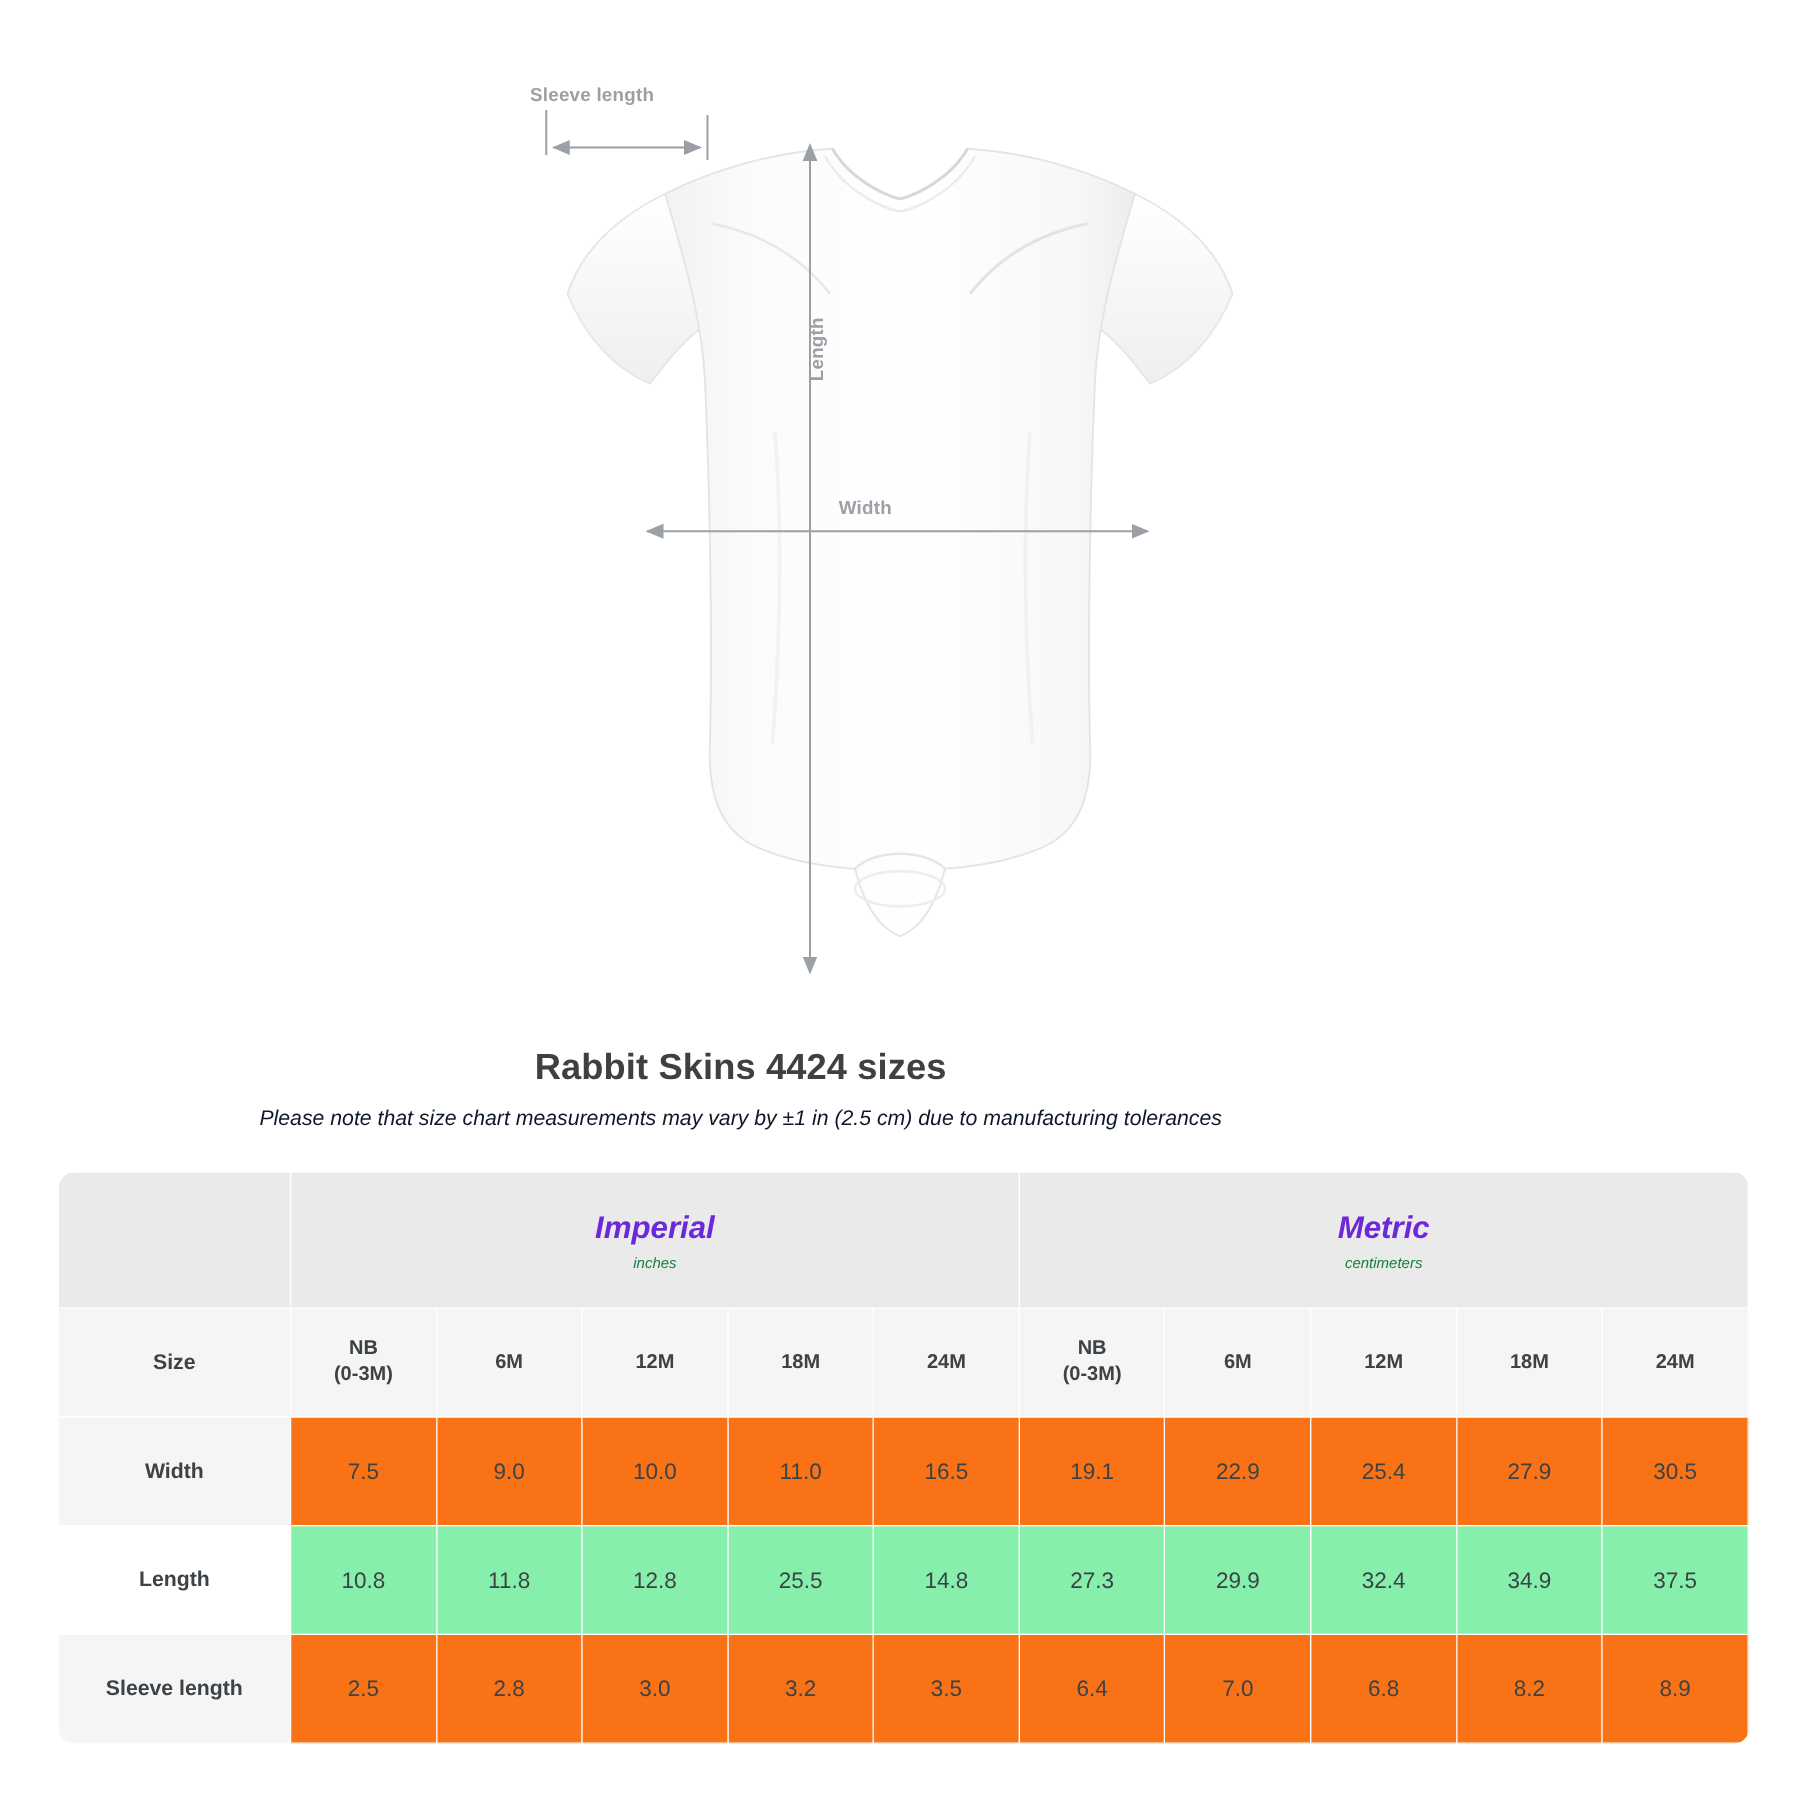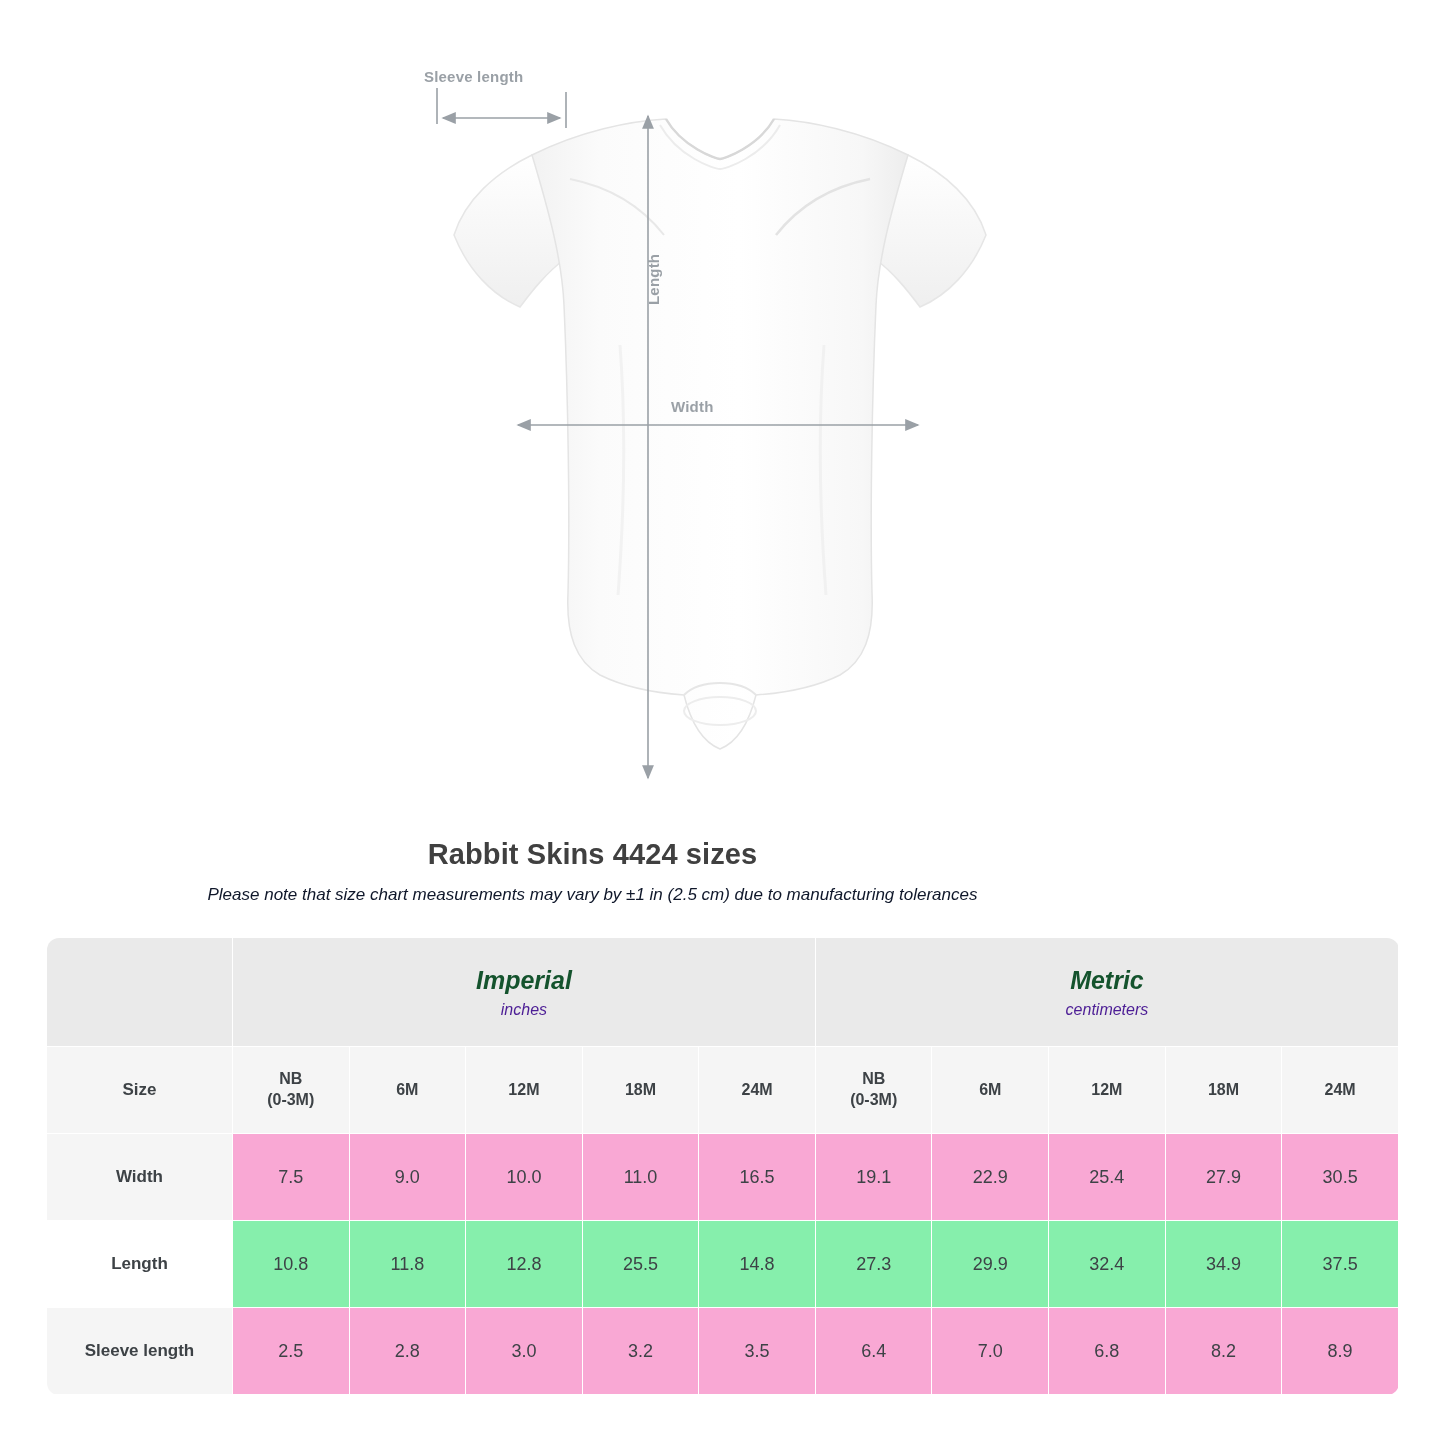--- a/index.html
+++ b/index.html
@@ -107,27 +107,27 @@
   }
   .unit-head td {
     background: #eaeaea;
     height: 108px;
     padding: 0;
   }
   .unit-name {
     font-size: 25px;
     font-style: italic;
     font-weight: bold;
-    color: #14532d;
+    color: #6d28d9;
     line-height: 1.2;
   }
   .unit-sub {
-    font-size: 16px;
+    font-size: 12px;
     font-style: italic;
-    color: #4c1d95;
+    color: #15803d;
     margin-top: 6px;
   }
   .head-row td {
     background: #f5f5f5;
     height: 84px;
     font-size: 16px;
     font-weight: bold;
     color: #3d4246;
     line-height: 1.3;
   }
@@ -136,21 +136,21 @@
   }
   .body-row td {
     height: 84px;
     font-size: 18px;
     color: #3d4246;
   }
   .body-row td.rowhead {
     font-weight: bold;
     font-size: 17px;
   }
-  .row-even td { background: #f9a8d4; }
+  .row-even td { background: #f97316; }
   .row-odd td { background: #86efac; }
   .row-odd td.rowhead { background: #ffffff; }
   .row-even td.rowhead { background: #f5f5f5; }
 
   
   .table-wrap .rounded-top-left { border-top-left-radius: 12px; }
   .table-wrap .rounded-top-right { border-top-right-radius: 12px; }
   .table-wrap .rounded-bottom-left { border-bottom-left-radius: 12px; }
   .table-wrap .rounded-bottom-right { border-bottom-right-radius: 12px; }
   col.c-label { width: 177px; }

